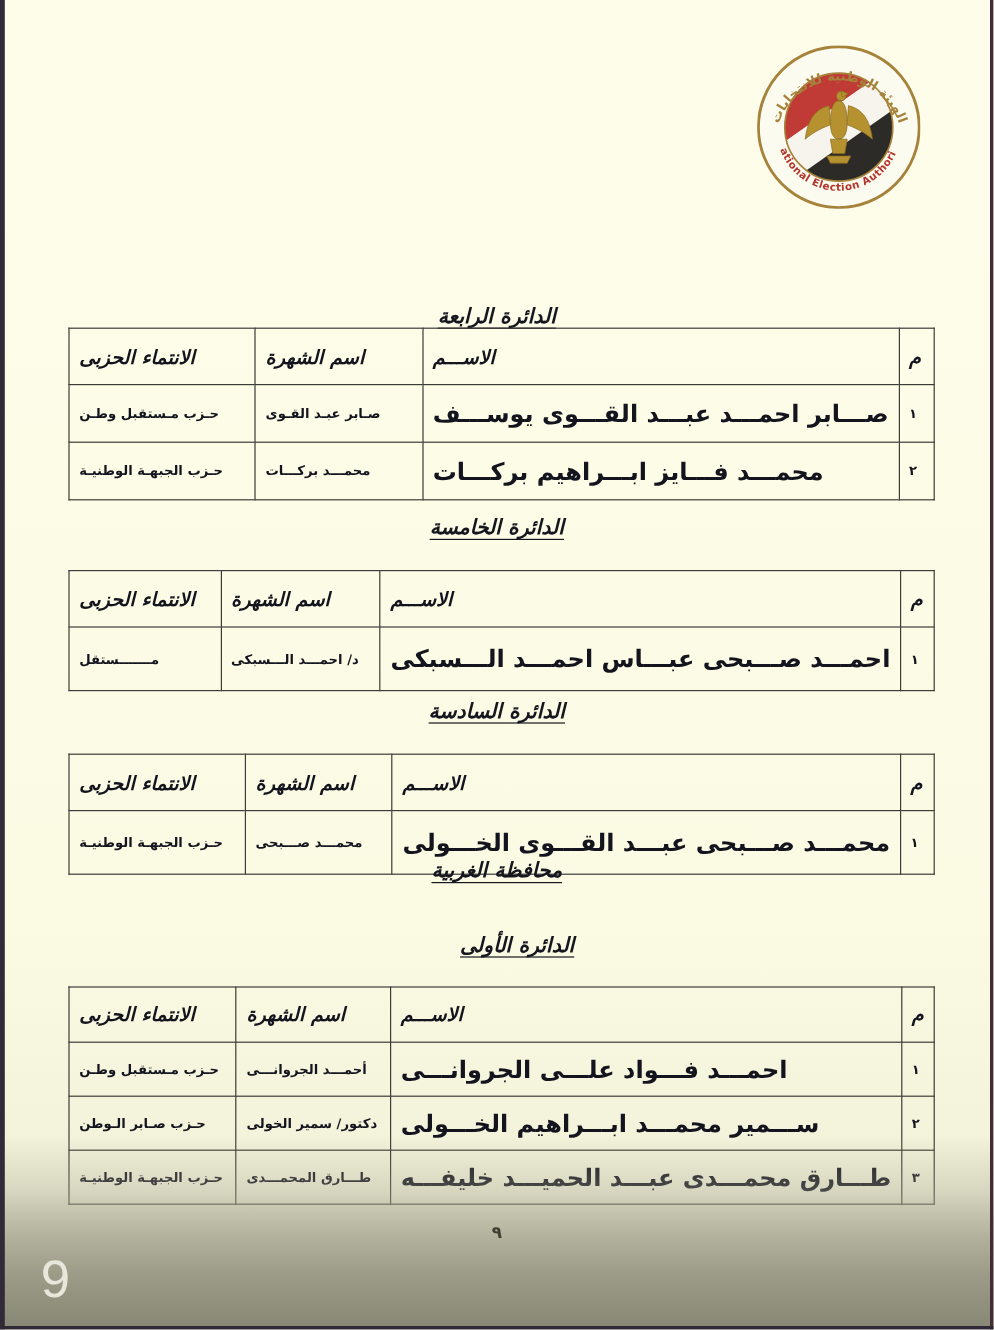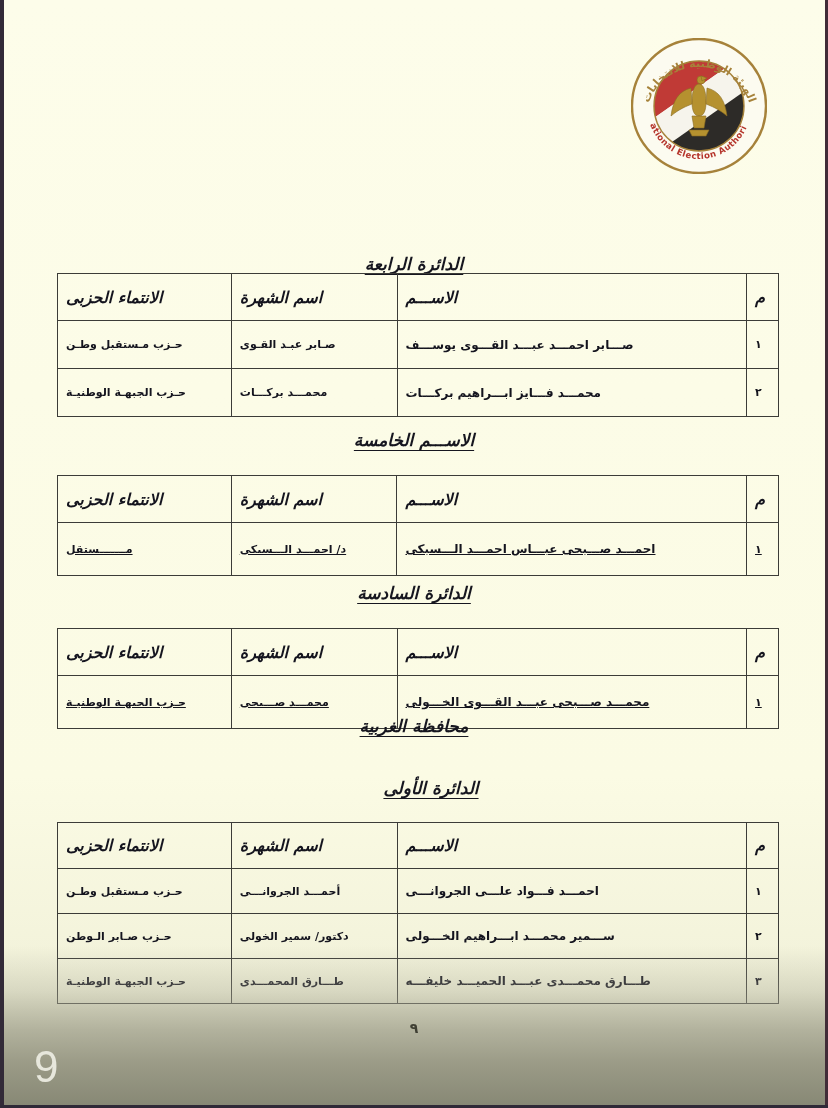--- a/index.html
+++ b/index.html
@@ -39,28 +39,28 @@
     border:1.4px solid #3c3c38;
     padding:2px 8px;
     font-weight:bold;
     vertical-align:middle;
     text-align:left;
     white-space:nowrap;
     overflow:hidden;
   }
   .roster th{ height:47px; font-size:16px; font-style:italic; }
   .roster td{ height:48px; font-size:11px; }
-  .roster.single td{ height:53px;text-decoration:underline; }
+  .roster.single td{ height:53px; }
   .roster.compact th{ height:46px; }
   .roster.compact td{ height:45px; }
   .col-index{ width:32px; }
   .col-name{ width:350px; }
   .col-famous{ width:166px; }
   .col-party{ width:174px; }
-  td.cell-name{ font-size:12px; }
+  td.cell-name{ font-size:20px; }
 
   
   .page-number-arabic{
     position:absolute; top:1020px; left:0; right:0;
     text-align:center; font-size:14px; font-weight:bold; color:#3f3f33;
     z-index:12;
   }
   .bottom-shade{
     position:absolute; left:0; right:0; bottom:0; height:162px;
     background:linear-gradient(180deg,
@@ -145,21 +145,21 @@
   </tr>
   <tr>
     <td>٢</td>
     <td class="cell-name">محمـــد فـــايز ابـــراهيم بركـــات</td>
     <td>محمـــد بركـــات</td>
     <td>حـزب الجبهـة الوطنيـة</td>
   </tr>
 </tbody>
   </table>
 
-<div class="doc-title t-sec2">الاســـم الخامسة</div>
+<div class="doc-title t-sec2">الدائرة الخامسة</div>
 <table class="roster single tb2">
   <colgroup>
       <col class="col-index">
       <col class="col-name">
       <col class="col-famous">
       <col class="col-party">
     </colgroup>
   <tbody>
       <tr>
     <th>م</th>

